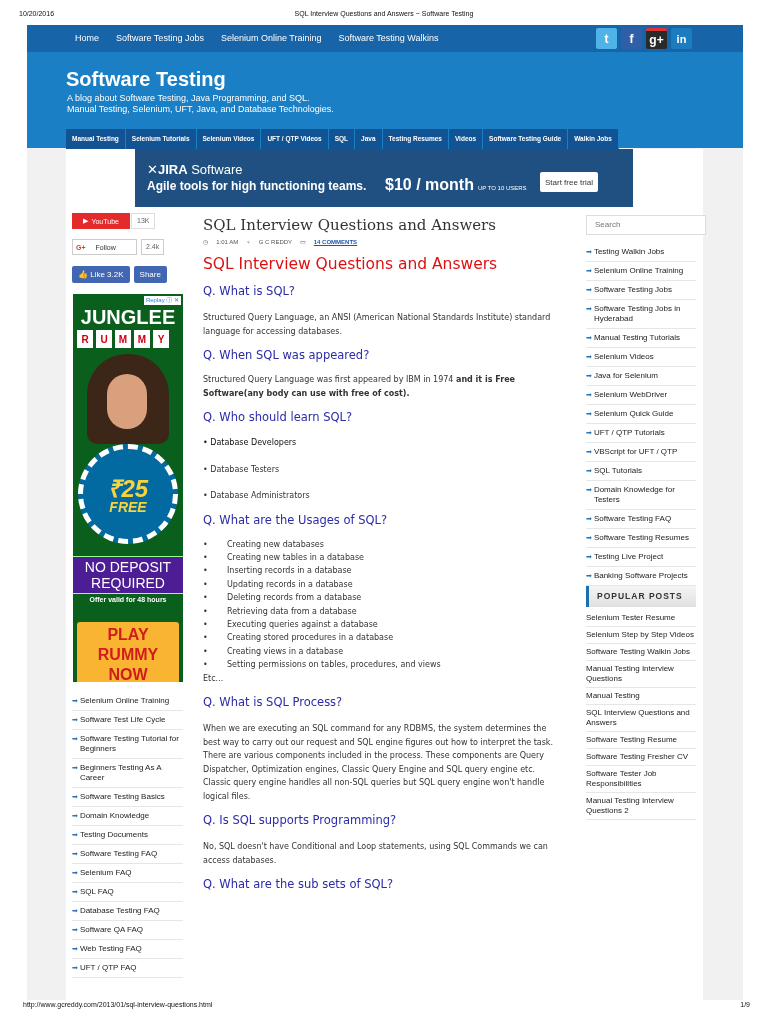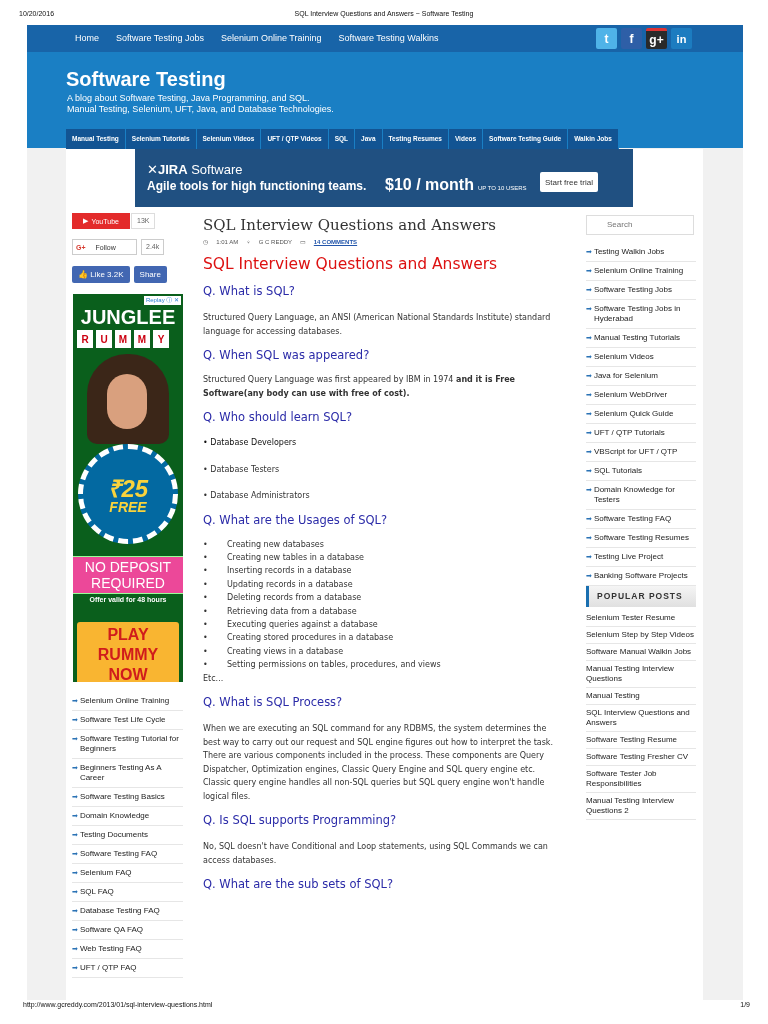--- a/index.html
+++ b/index.html
@@ -54,41 +54,41 @@
   .ad { position:absolute; top:294px; left:73px; width:110px; height:388px; background:#0a5f1c; overflow:hidden; }
   .ad .corner { position:absolute; top:2px; right:2px; font-size:6px; color:#2a7fd0; background:#fff; padding:0 2px; }
   .ad .t1 { position:absolute; top:12px; width:110px; text-align:center; color:#fff; font-size:20px; font-weight:bold; }
   .ad .cards { position:absolute; top:36px; left:4px; display:flex; gap:3px; }
   .ad .cards span { width:16px; height:18px; background:#fff; color:#c01; font-size:10px; font-weight:bold; display:flex; align-items:center; justify-content:center; }
   .ad .person { position:absolute; top:60px; left:14px; width:82px; height:90px; background:#3b2618; border-radius:40px 40px 10px 10px; }
   .ad .face { position:absolute; top:80px; left:34px; width:40px; height:55px; background:#d9a07e; border-radius:20px; }
   .ad .chip { position:absolute; top:150px; left:5px; width:100px; height:100px; border-radius:50%; background:#0369a1; border:5px dashed #fff; box-sizing:border-box;font-style:italic; }
   .ad .chip .v { position:absolute; top:22px; width:90px; text-align:center; color:#f9d33c; font-size:24px; font-weight:bold; }
   .ad .chip .f { position:absolute; top:50px; width:90px; text-align:center; color:#f9d33c; font-size:14px; font-weight:bold; }
-  .ad .nd { position:absolute; top:262px; width:110px; background:#ec4899; color:#fff; text-align:center; font-size:14px; line-height:16px; padding:2px 0; border-top:1px solid #9f9; border-bottom:1px solid #9f9; }
+  .ad .nd { position:absolute; top:262px; width:110px; background:#4c1d95; color:#fff; text-align:center; font-size:14px; line-height:16px; padding:2px 0; border-top:1px solid #9f9; border-bottom:1px solid #9f9; }
   .ad .offer { position:absolute; top:302px; width:110px; text-align:center; color:#fff; font-size:7px; font-weight:bold; }
   .ad .play { position:absolute; top:328px; left:4px; width:102px; height:66px; background:#f9b531; border-radius:3px; color:#d01c1c; text-align:center; font-weight:bold; font-size:16px; line-height:20px; padding-top:3px; box-sizing:border-box; }
 
   .left-links { position:absolute; top:692px; left:72px; width:111px; }
   .link-item { font-size:8px; color:#222; border-bottom:1px solid #e6e6e6; padding:4px 0 4px 0; line-height:10px; display:flex; cursor:pointer; }
   .link-item .ar { color:#2a72b5; font-size:7px; margin-right:2px; flex:none; }
 
   .main { position:absolute; top:216px; left:203px; width:360px; }
   .post-title { font-family:"DejaVu Serif", serif; font-size:15px; color:#333; }
   .meta { font-size:6px; color:#555; margin-top:4px; display:flex; gap:8px; align-items:center; }
   .meta .cm { color:#2255aa; text-decoration:underline; font-weight:bold; }
   .h1red { font-family:"DejaVu Sans", sans-serif; color:#d11; font-size:15.5px; margin-top:10px; }
   .q { font-family:"DejaVu Sans", sans-serif; color:#2b2ba8; font-size:11.5px; }
   .p { font-family:"DejaVu Sans", sans-serif; font-size:8px; color:#333; line-height:13.5px; }
   .usage li { font-family:"DejaVu Sans", sans-serif; font-size:8px; color:#333; line-height:13.4px; list-style:none; position:relative; padding-left:24px; }
   .usage li::before { content:"•"; position:absolute; left:0; }
   .usage { margin:0; padding:0; }
 
   .right-col { position:absolute; top:213px; left:586px; width:110px; }
-  .search { width:108px; height:20px; border:1px solid #ddd; font-size:8px; color:#666; padding-left:20px; box-sizing:border-box; line-height:18px; }
+  .search { width:120px; height:20px; border:1px solid #ddd; font-size:8px; color:#666; padding-left:8px; box-sizing:border-box; line-height:18px; }
   .pp-head { margin-top:0; height:21px; background:linear-gradient(#f5f5f5,#e0e0e0); border-left:3px solid #1a6fb0; font-size:8.5px; font-weight:bold; letter-spacing:1px; color:#333; line-height:21px; padding-left:8px; }
   .pop-item { font-size:8px; color:#222; border-bottom:1px solid #e6e6e6; padding:3px 0; line-height:10px; cursor:pointer; }
 </style>
 </head>
 <body>
 
 <div class="print-header">
   <span class="date">10/20/2016</span>
   <span class="title">SQL Interview Questions and Answers ~ Software Testing</span>
 </div>
@@ -351,21 +351,21 @@
       </div>
     <div class="link-item">
         <span class="ar">➡</span>
         <span>Banking Software Projects</span>
       </div>
   </div>
   <div class="pp-head">POPULAR POSTS</div>
   <div style="margin-top:3px">
     <div class="pop-item">Selenium Tester Resume</div>
     <div class="pop-item">Selenium Step by Step Videos</div>
-    <div class="pop-item">Software Manual Walkin Jobs</div>
+    <div class="pop-item">Software Testing Walkin Jobs</div>
     <div class="pop-item">Manual Testing Interview Questions</div>
     <div class="pop-item">Manual Testing</div>
     <div class="pop-item">SQL Interview Questions and Answers</div>
     <div class="pop-item">Software Testing Resume</div>
     <div class="pop-item">Software Testing Fresher CV</div>
     <div class="pop-item">Software Tester Job Responsibilities</div>
     <div class="pop-item">Manual Testing Interview Questions 2</div>
   </div>
 </div>
 

